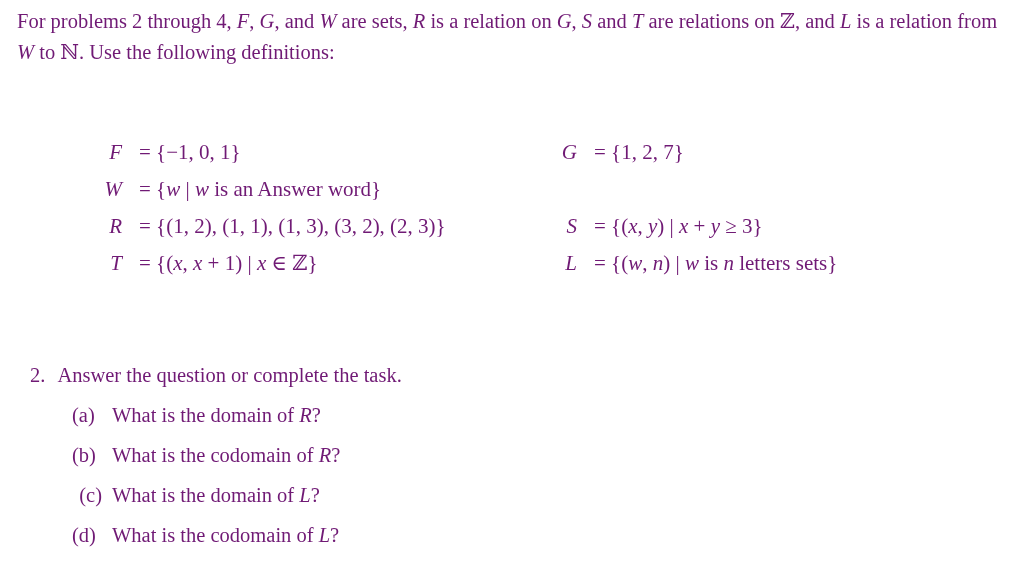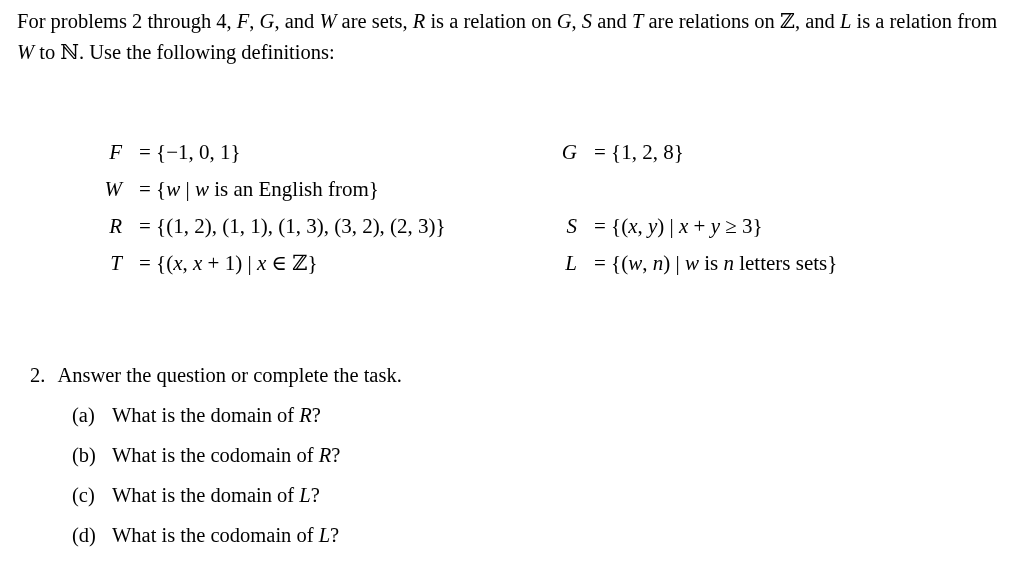--- a/index.html
+++ b/index.html
@@ -5,21 +5,21 @@
   html, body {
     margin: 0;
     padding: 0;
     background: #ffffff;
   }
   .page {
     position: relative;
     width: 1024px;
     height: 561px;
     background: #ffffff;
-    color: #000000;
+    color: #701a75;
     font-family: "Liberation Serif", "DejaVu Serif", serif;
     overflow: hidden;
   }
   .intro {
     position: absolute;
     left: 17px;
     top: 6px;
     width: 996px;
     font-size: 20.5px;
     line-height: 31px;
@@ -82,50 +82,50 @@
     left: 72px;
     white-space: nowrap;
   }
   .part .plabel {
     display: inline-block;
     width: 30px;
     margin-right: 10px;
   }
   .part-0 { top: 52px; }
   .part-1 { top: 92px; }
-  .part-2 { top: 132px; }
+  .part-2 { top: 132px; text-align: right; }
   .part-3 { top: 172px; }
 </style>
 </head>
 <body>
 
 <div class="page">
 
   <p class="intro"><span>For problems 2 through 4, </span><span class="it">F</span><span>, </span><span class="it">G</span><span>, and </span><span class="it">W</span><span> are sets, </span><span class="it">R</span><span> is a relation on </span><span class="it">G</span><span>, </span><span class="it">S</span><span> and </span><span class="it">T</span><span> are relations on </span><span class="bb">ℤ</span><span>, and </span><span class="it">L</span><span> is a relation from </span><span class="it">W</span><span> to </span><span class="bb">ℕ</span><span>. Use the following definitions:</span></p>
 
   <div class="defs">
 
     <div class="defcol left">
       <div class="defrow">
         <span class="mvar">F</span><span class="expr"><span>= {−1, 0, 1}</span></span>
       </div>
       <div class="defrow">
-        <span class="mvar">W</span><span class="expr"><span>= {</span><span class="it">w</span><span> | </span><span class="it">w</span><span> is an English from}</span></span>
+        <span class="mvar">W</span><span class="expr"><span>= {</span><span class="it">w</span><span> | </span><span class="it">w</span><span> is an Answer word}</span></span>
       </div>
       <div class="defrow">
         <span class="mvar">R</span><span class="expr"><span>= {(1, 2), (1, 1), (1, 3), (3, 2), (2, 3)}</span></span>
       </div>
       <div class="defrow">
         <span class="mvar">T</span><span class="expr"><span>= {(</span><span class="it">x</span><span>, </span><span class="it">x</span><span> + 1) | </span><span class="it">x</span><span> ∈ </span><span class="bb">ℤ</span><span>}</span></span>
       </div>
     </div>
 
     <div class="defcol right">
       <div class="defrow">
-        <span class="mvar">G</span><span class="expr"><span>= {1, 2, 8}</span></span>
+        <span class="mvar">G</span><span class="expr"><span>= {1, 2, 7}</span></span>
       </div>
       <div class="defrow">
         <span class="mvar"></span><span class="expr"></span>
       </div>
       <div class="defrow">
         <span class="mvar">S</span><span class="expr"><span>= {(</span><span class="it">x</span><span>, </span><span class="it">y</span><span>) | </span><span class="it">x</span><span> + </span><span class="it">y</span><span> ≥ 3}</span></span>
       </div>
       <div class="defrow">
         <span class="mvar">L</span><span class="expr"><span>= {(</span><span class="it">w</span><span>, </span><span class="it">n</span><span>) | </span><span class="it">w</span><span> is </span><span class="it">n</span><span> letters sets}</span></span>
       </div>

